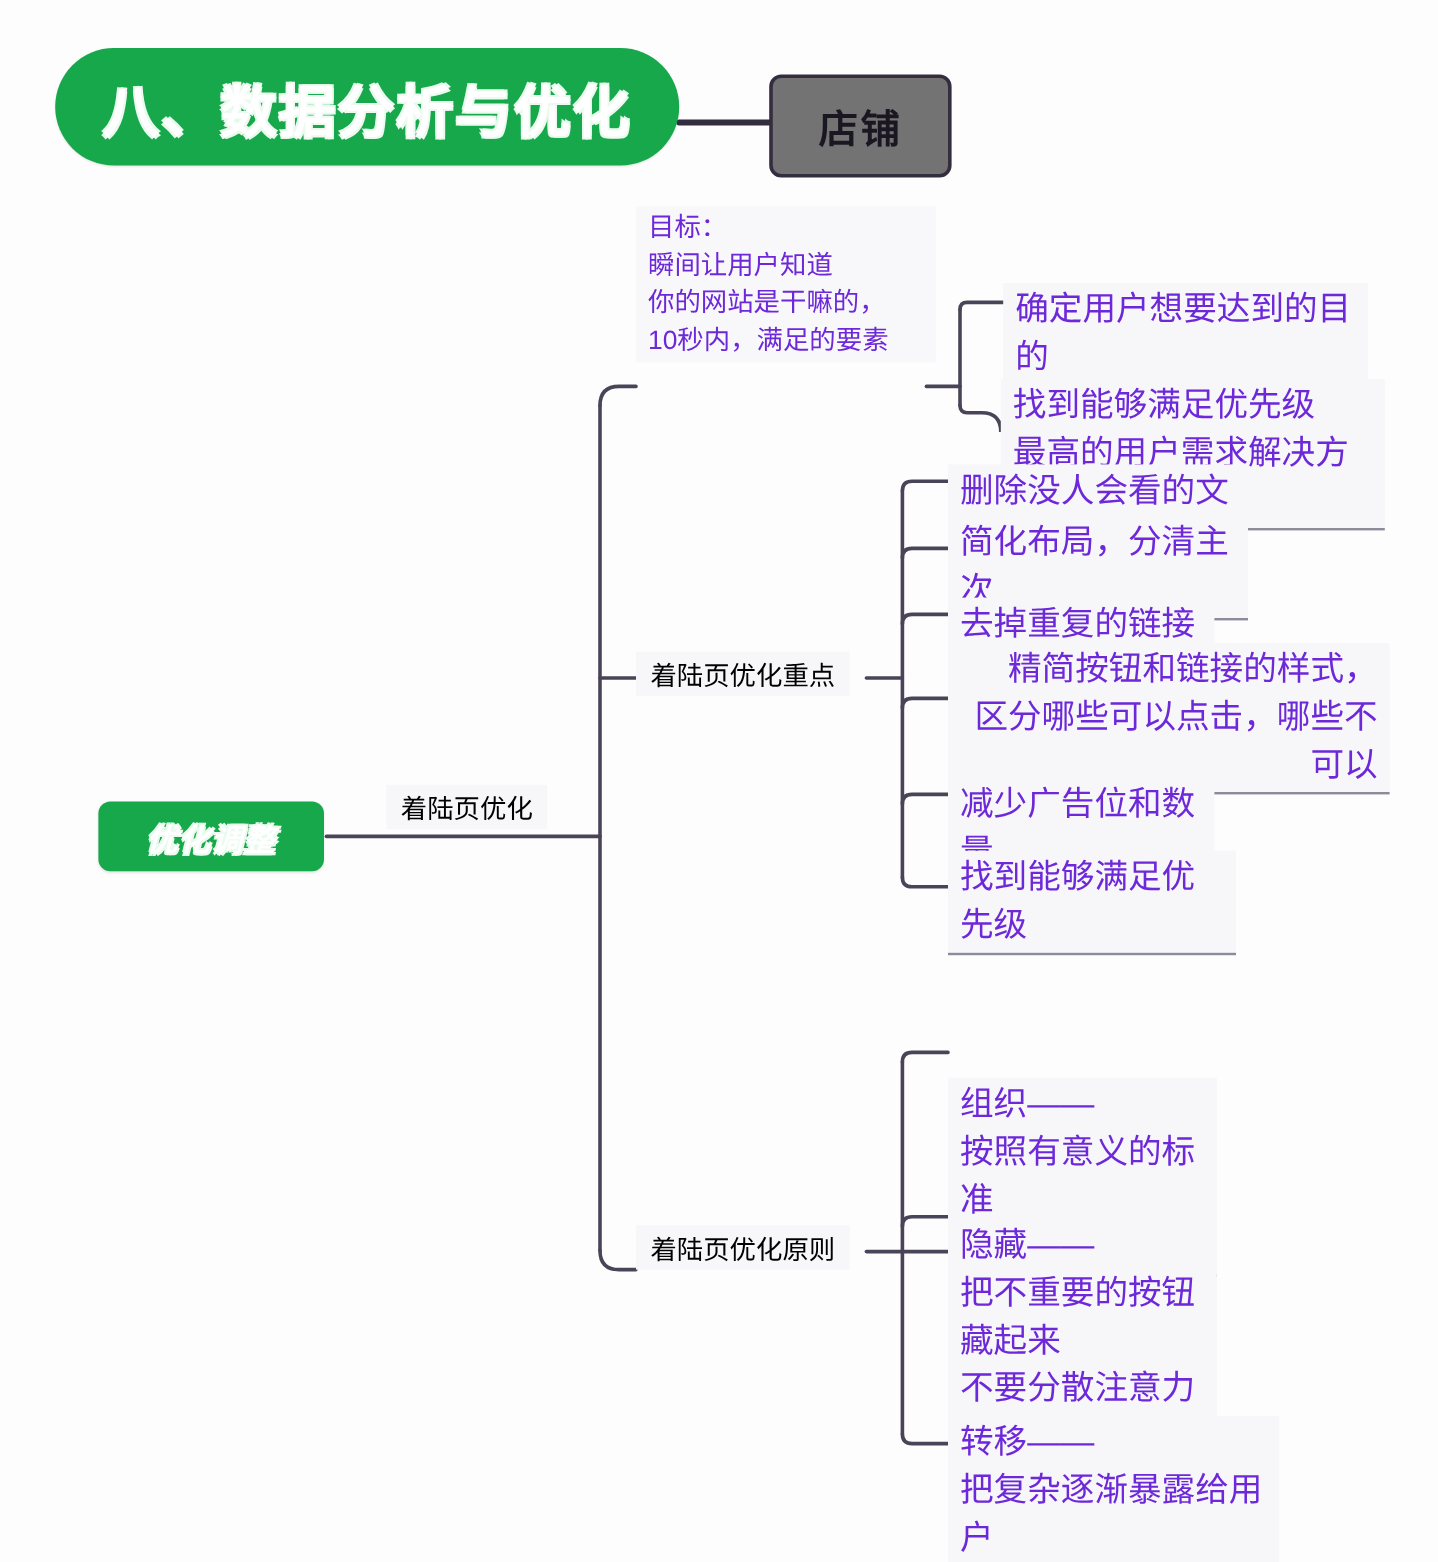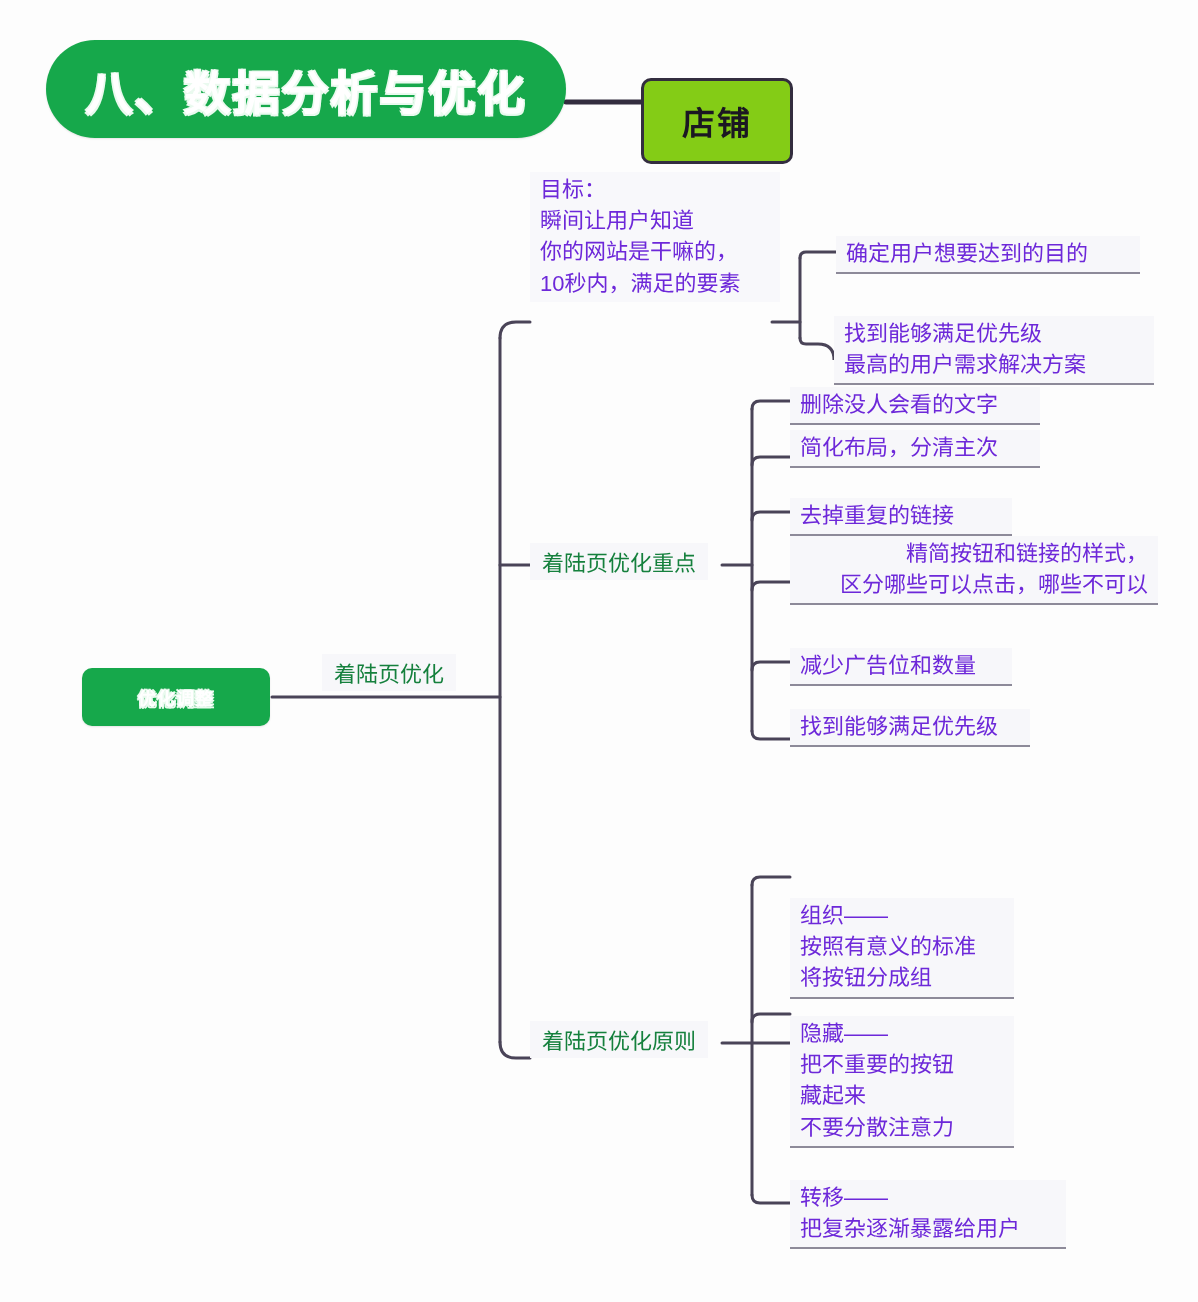--- a/index.html
+++ b/index.html
@@ -32,54 +32,54 @@
     white-space:nowrap;
     text-shadow:
       -1.5px -1.5px 0 #eafaef, 1.5px -1.5px 0 #eafaef,
       -1.5px  1.5px 0 #eafaef, 1.5px  1.5px 0 #eafaef,
        0 0 1px #eafaef;
   }
   #root-banner{left:46px;top:40px;width:520px;height:98px;}
   #root-banner .banner-text{font-size:47px;}
 
   #hub-banner{left:82px;top:668px;width:188px;height:58px;border-radius:10px;}
-  #hub-banner .banner-text{font-size:18px;letter-spacing:1px;}
+  #hub-banner .banner-text{font-size:26px;letter-spacing:1px;font-style:italic;}
 
   
   .outline-box{
     position:absolute;
-    background:#84cc16;
+    background:#737373;
     border:3px solid #332d3f;
     border-radius:10px;
-    display:flex;align-items:center;justify-content:center;margin-top:16px;
+    display:flex;align-items:center;justify-content:center;
   }
   #shop-box{left:641px;top:62px;width:146px;height:80px;}
   #shop-box .box-text{font-size:33px;font-weight:bold;color:#1b1722;letter-spacing:2px;}
 
   
   .node{
     position:absolute;
     background:#f7f7fa;
     color:#6d28d9;
     line-height:1.42;
     white-space:pre-line;
     box-sizing:border-box;
     padding:2px 10px 3px 10px;
   }
-  .node.l3{font-size:22px;}
+  .node.l3{font-size:28px;}
   .node.goal{font-size:22px;background:#f8f8fb;}
 
   
   .node.ul{border-bottom:2px solid #8d8a99;}
 
   .label{
     position:absolute;
     background:#f7f7fa;
     font-size:22px;
-    color:#15803d;
+    color:#000000;
     padding:2px 12px 3px 12px;
     white-space:nowrap;
     box-sizing:border-box;
   }
 </style>
 </head>
 <body>
 
 <div id="canvas">
 

